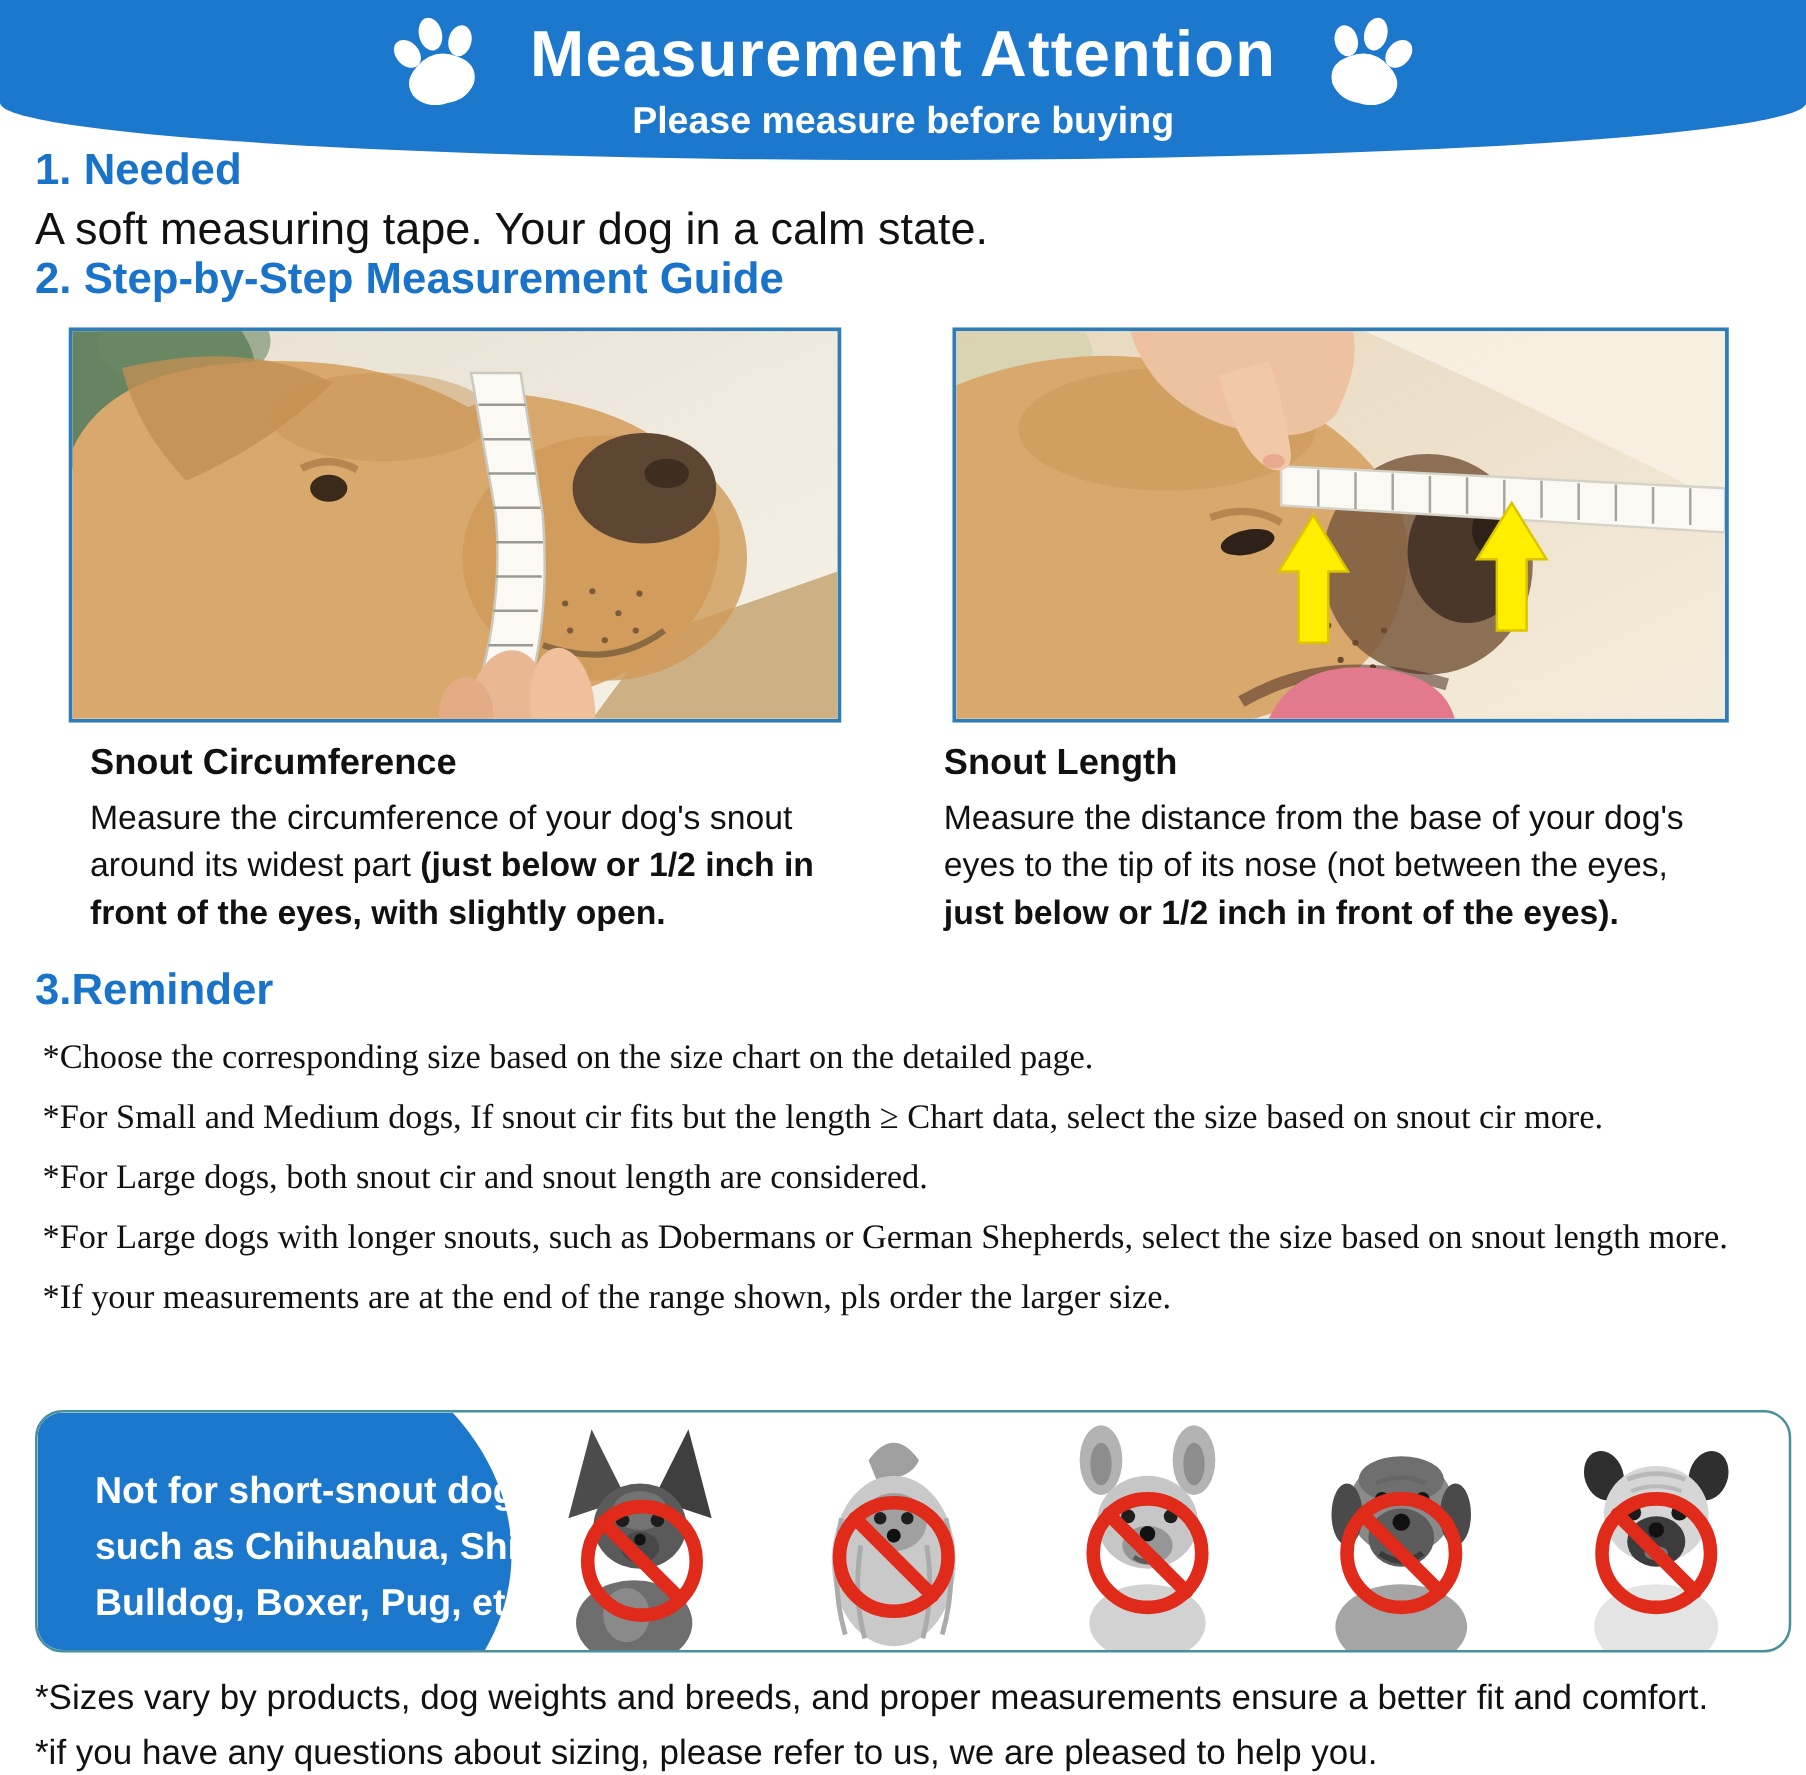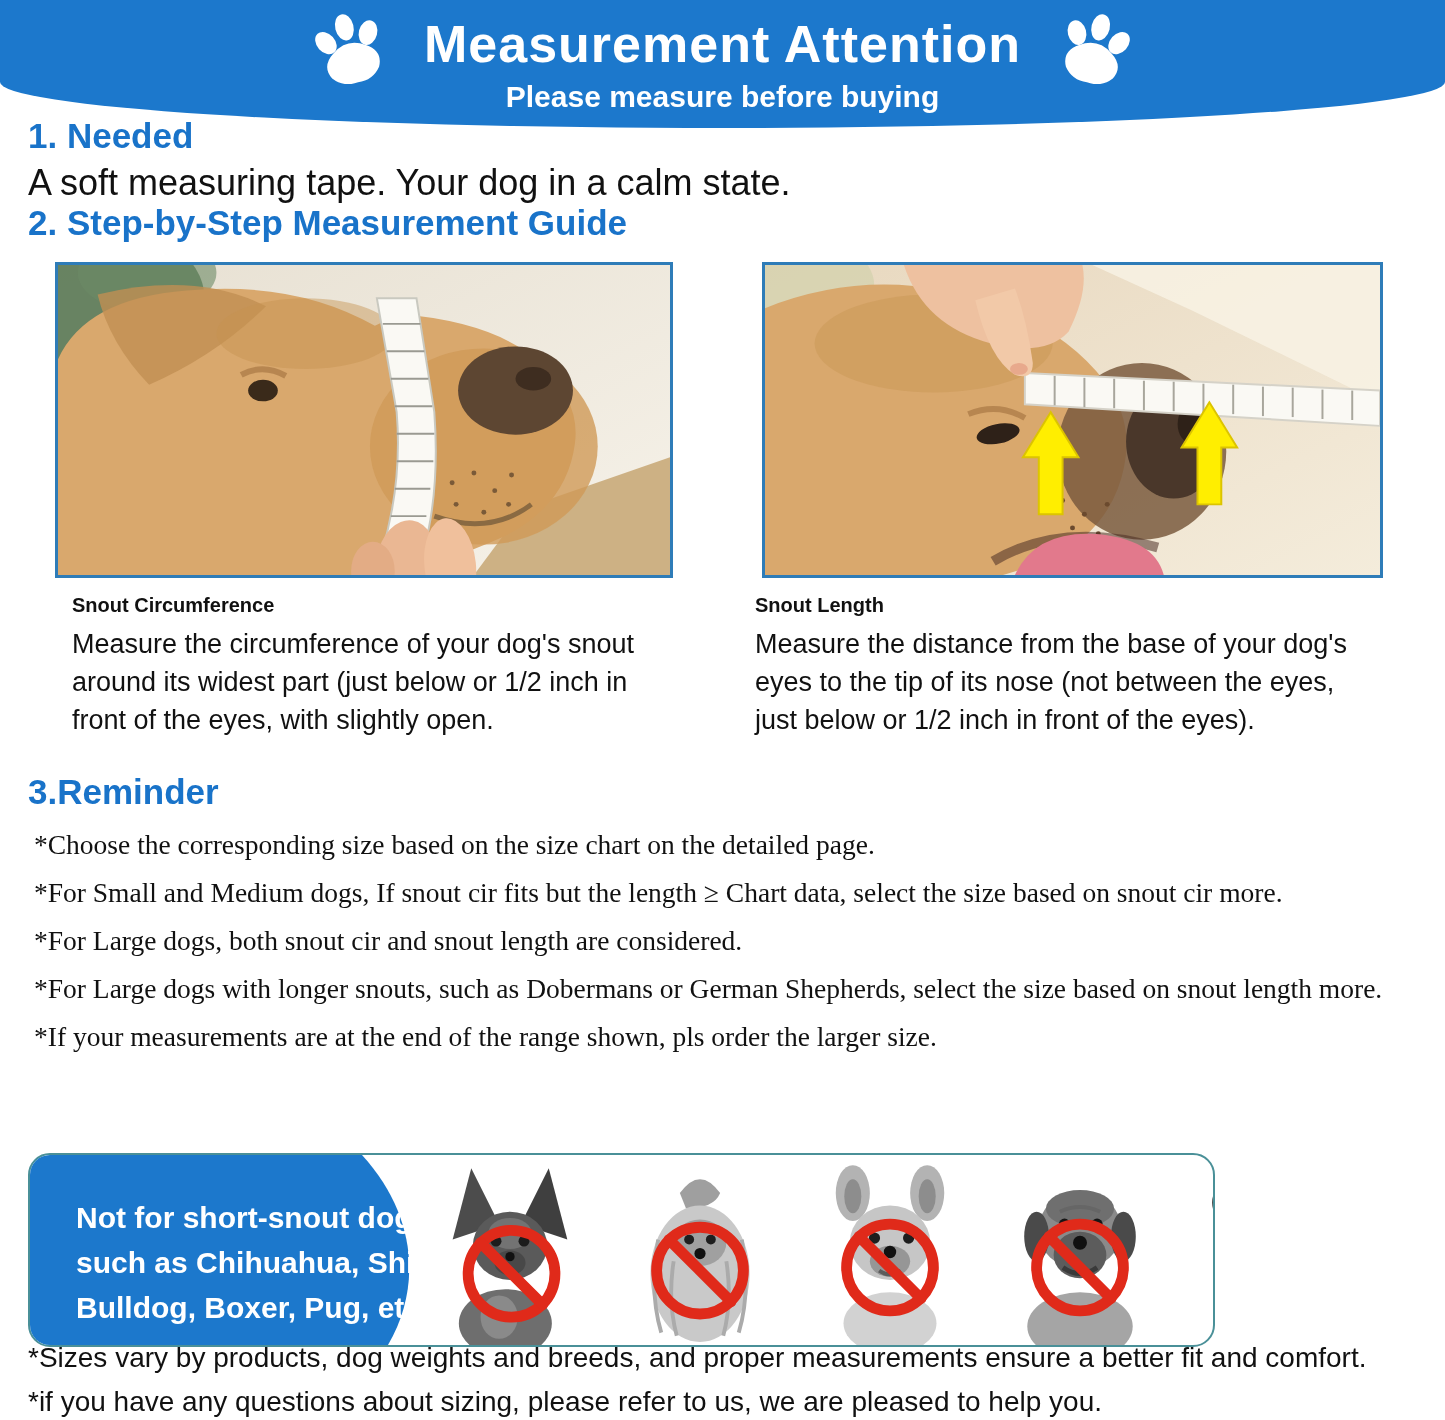--- a/index.html
+++ b/index.html
@@ -15,28 +15,28 @@
   .header-sub{text-align:center;font-size:30px;font-weight:bold;color:#fff;margin-top:-4px;}
   
   .h-blue{position:absolute;font-size:35px;font-weight:bold;color:#1973c9;white-space:nowrap;}
   .body-text{position:absolute;font-size:36px;color:#111;white-space:nowrap;}
   
   .photo{position:absolute;top:262px;height:316px;border:3px solid #2e7cb8;box-sizing:border-box;
          background:#efe9dd;}
   .photo svg{display:block;width:100%;height:100%;}
   
   .caption{position:absolute;top:594px;}
-  .caption-title{font-size:20px;font-weight:bold;margin-bottom:8px;}
+  .caption-title{font-size:29px;font-weight:bold;margin-bottom:8px;}
   .caption-line{font-size:27px;line-height:38px;white-space:nowrap;}
-  .caption-line b{font-weight:normal;}
+  .caption-line b{font-weight:bold;}
   
   .reminder-list{position:absolute;left:28px;top:818px;width:1392px;font-size:27.5px;line-height:42px;}
   .reminder-list p{margin:6px;font-family:Liberation Serif, serif;}
   
-  .notfor-box{position:absolute;left:28px;top:1153px;width:1187px;height:194px;box-sizing:border-box;
+  .notfor-box{position:absolute;left:28px;top:1128px;width:1405px;height:194px;box-sizing:border-box;
               border:2px solid #4a9098;border-radius:22px;background:#fff;overflow:hidden;}
   .notfor-panel{position:absolute;left:0;top:0;width:420px;height:190px;}
   .notfor-text{position:absolute;left:46px;top:40px;font-size:30px;font-weight:bold;color:#fff;
                line-height:45px;white-space:nowrap;}
   .dogs-row{position:absolute;left:385px;right:10px;bottom:0;height:190px;display:flex;
             align-items:flex-end;justify-content:space-between;}
   .dog{width:193px;display:flex;justify-content:center;}
   .dog svg{width:190px;height:186px;}
   
   .footer{position:absolute;left:28px;top:1336px;font-size:28px;line-height:44px;}

